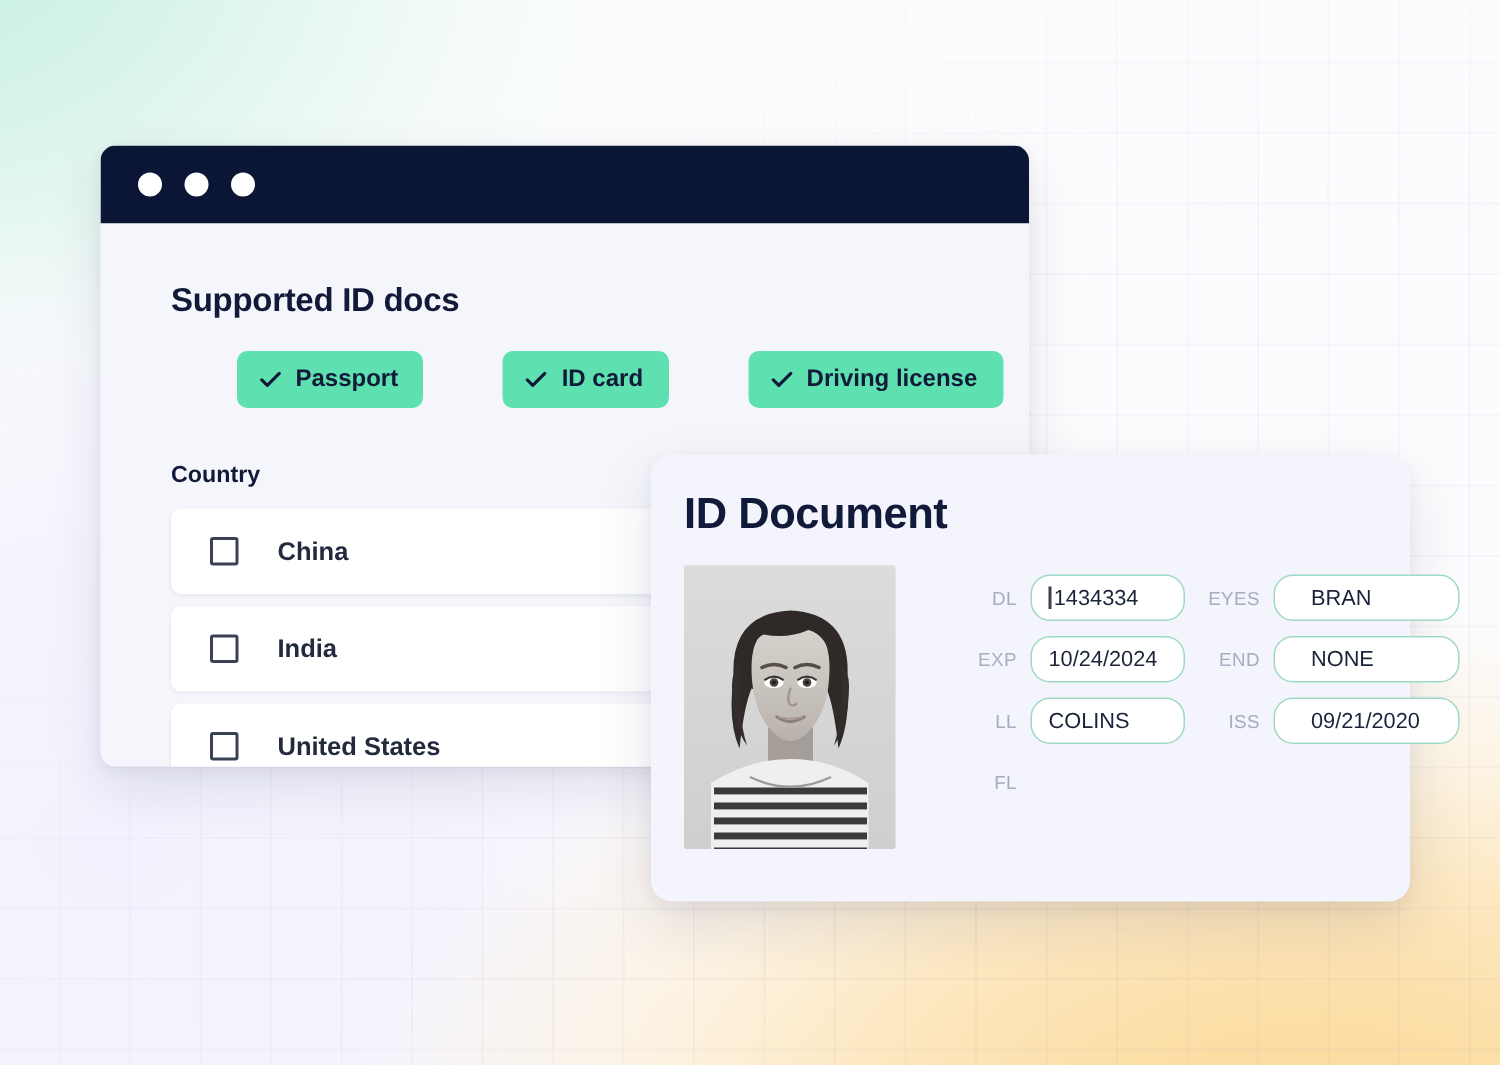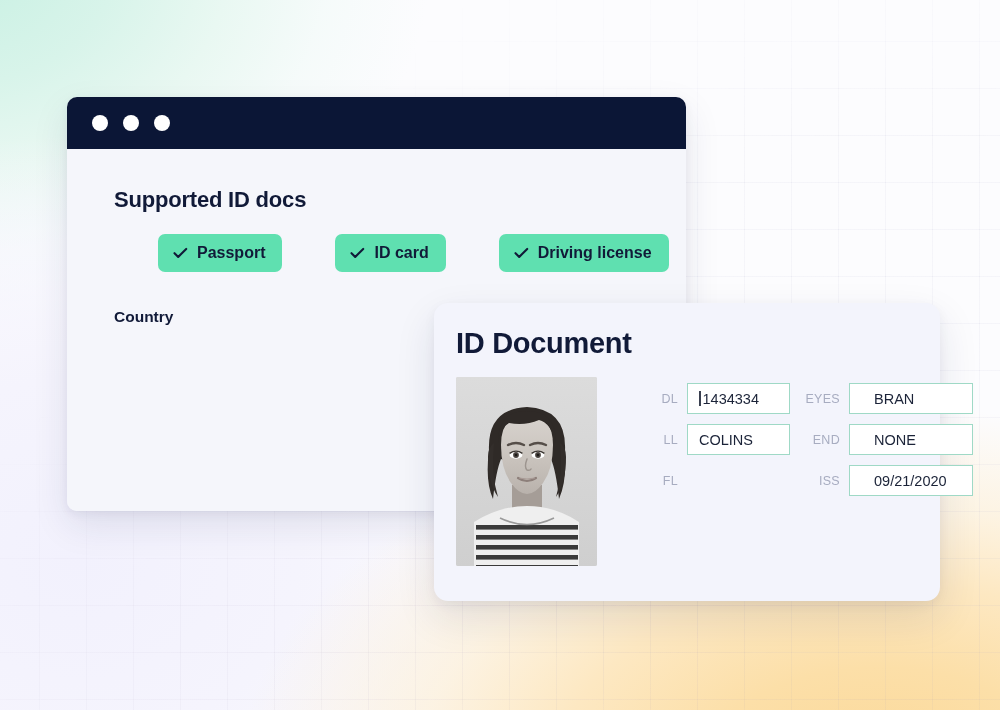--- a/index.html
+++ b/index.html
@@ -215,21 +215,21 @@
     font-weight: normal;
     letter-spacing: 0.3px;
     text-align: right;
     flex: none;
   }
   .fcol-a .flabel { width: 26px; }
   .fcol-b .flabel { width: 36px; }
   .finput {
     background: #ffffff;
     border: 1px solid #9fd9c6;
-    border-radius: 0;
+    border-radius: 13px;
     height: 31px;
     box-sizing: border-box;
     display: flex;
     align-items: center;
     padding: 0 11px;
     font-size: 14.5px;
     color: #1b2338;
     font-weight: normal;
     white-space: nowrap;
   }
@@ -295,20 +295,38 @@
               <path d="M1.5 6.2 L5.2 9.9 L13.2 1.9" stroke="#111a38" stroke-width="2.1" stroke-linecap="round" stroke-linejoin="round"></path>
             </svg>
           </span>
           <span>Driving license</span>
         </div>
 
       </div>
 
       <div class="field-label">Country</div>
 
+      <div class="country-list">
+
+        <div class="country-row">
+          <span class="cbox"></span>
+          <span class="country-name">China</span>
+        </div>
+
+        <div class="country-row">
+          <span class="cbox"></span>
+          <span class="country-name">India</span>
+        </div>
+
+        <div class="country-row">
+          <span class="cbox"></span>
+          <span class="country-name">United States</span>
+        </div>
+
+      </div>
 
     </div>
   </div>
 
   <div id="id-document-card">
 
     <h2 class="card-title">ID Document</h2>
 
     <div class="card-inner">
 
@@ -382,20 +400,26 @@
         <div class="fcol fcol-a">
 
           <div class="frow">
             <span class="flabel">DL</span>
             <div class="finput focused">
               <span class="caret"></span>
               <span>1434334</span>
             </div>
           </div>
 
+          <div class="frow">
+            <span class="flabel">EXP</span>
+            <div class="finput">
+              <span>10/24/2024</span>
+            </div>
+          </div>
 
           <div class="frow">
             <span class="flabel">LL</span>
             <div class="finput">
               <span>COLINS</span>
             </div>
           </div>
 
           <div class="frow">
             <span class="flabel">FL</span>

